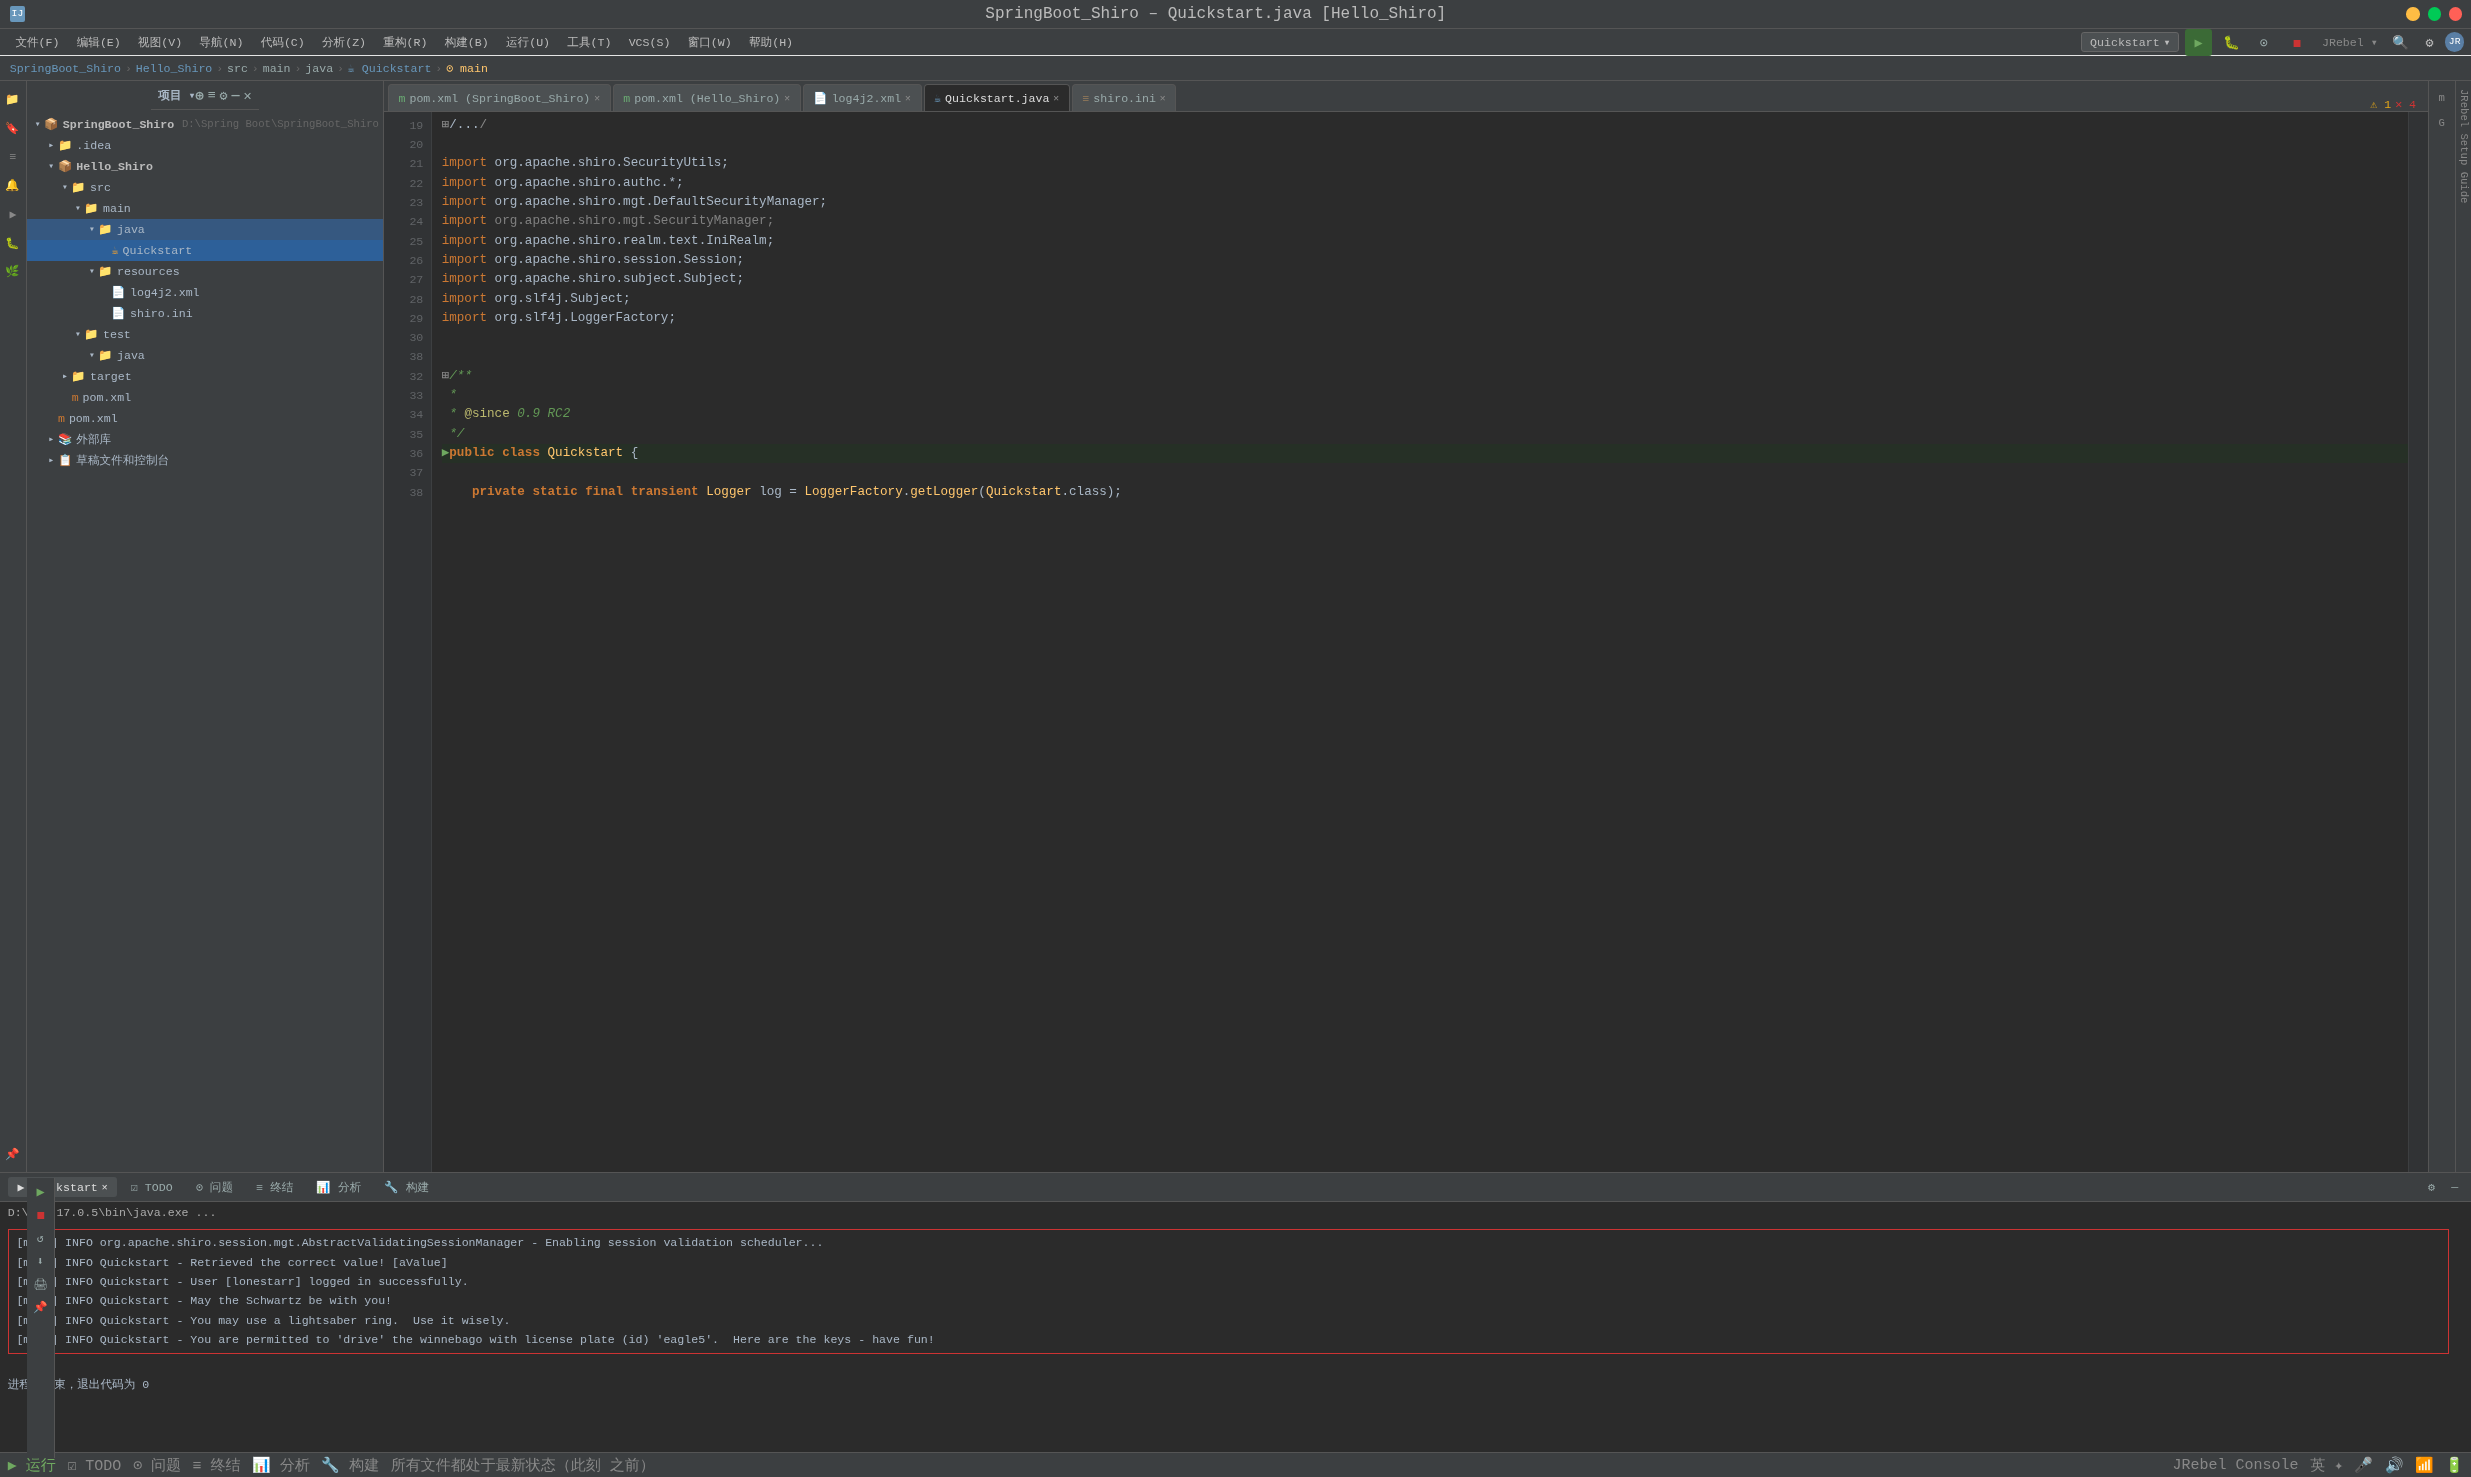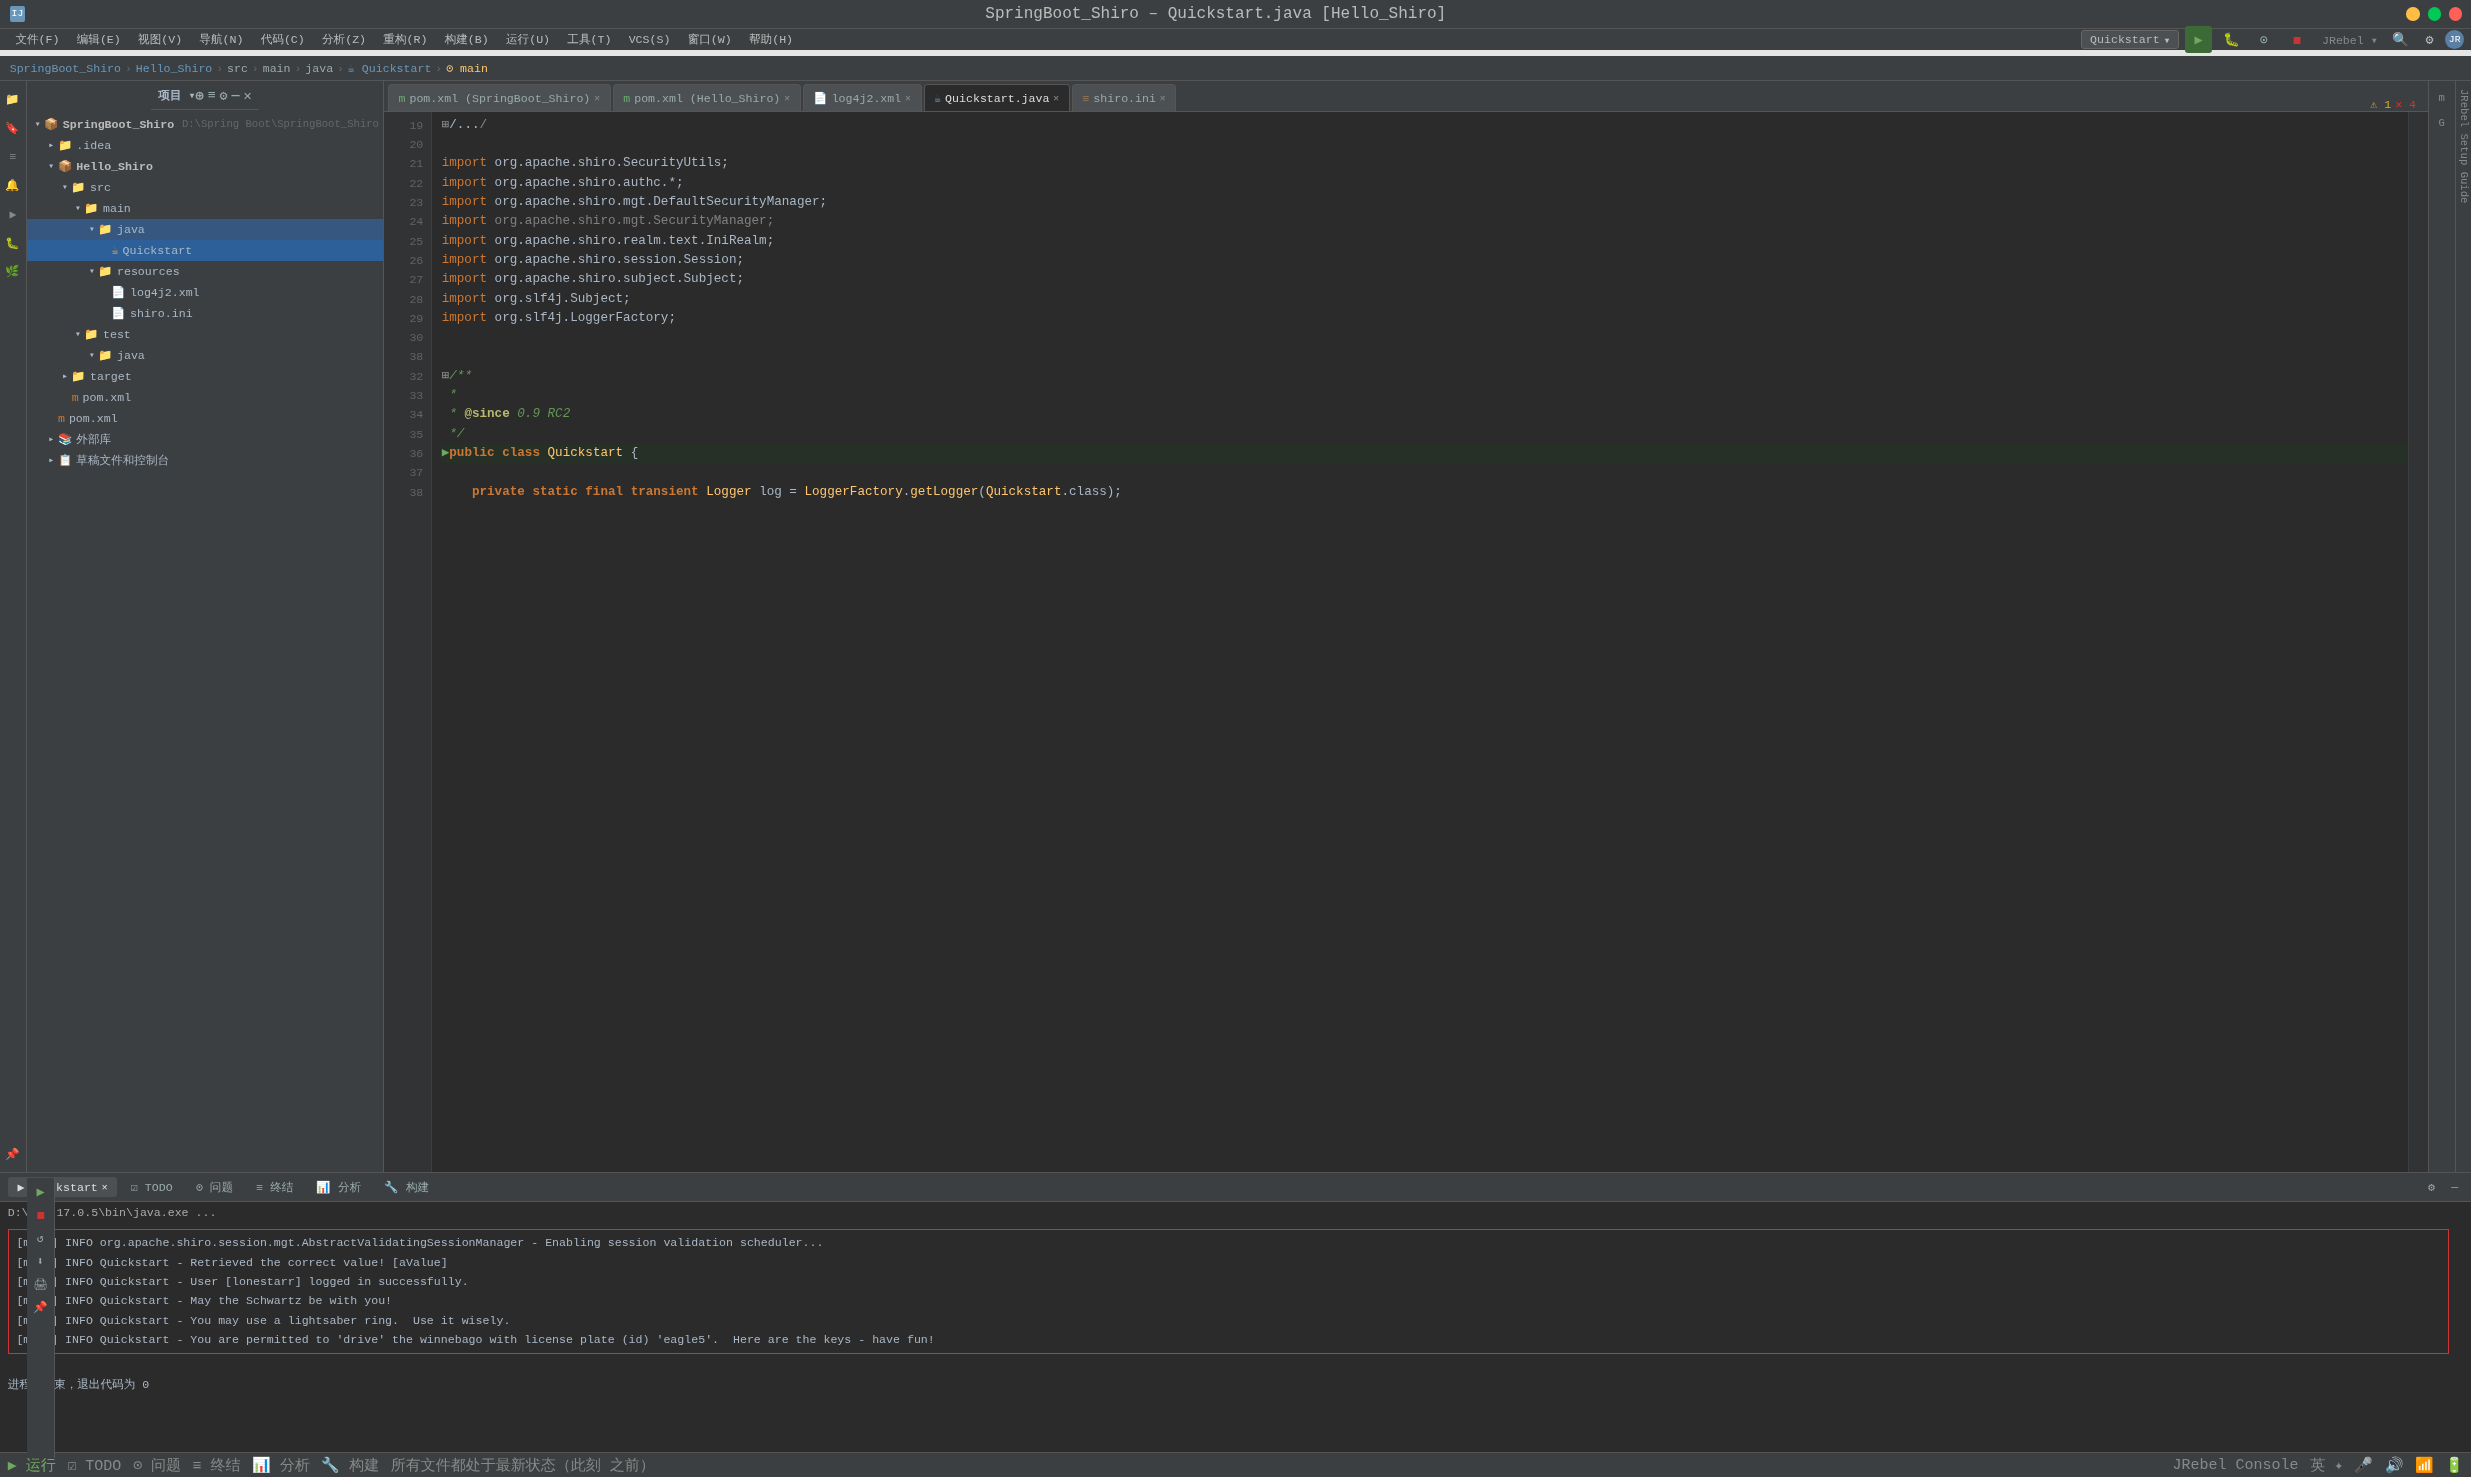--- a/index.html
+++ b/index.html
@@ -34,21 +34,21 @@
     .win-close { background: #ff6057; }
 
     
     .menu-bar {
       height: 27px;
       background: #3c3f41;
       display: flex;
       align-items: center;
       padding: 0 7.7px;
       gap: 1.9px;
-      border-bottom: 6px solid #e5e5e5;
+      border-bottom: 1px solid #e5e5e5;
       font-size: 11.6px;
       color: #bbb;
     }
     .menu-item {
       padding: 2.9px 7.7px;
       cursor: pointer;
       border-radius: 2.9px;
     }
 
     
@@ -198,21 +198,21 @@
       line-height: 19.3px;
       font-size: 12.6px;
     }
     .code-line { display: flex; align-items: baseline; min-height: 19.3px; white-space: pre; }
 
     
     .kw { color: #cc7832; font-weight: bold; }
     .import-kw { color: #cc7832; text-align: right; }
     .class-name { color: #ffc66d; }
     .comment { color: #629755; font-style: italic; }
-    .annotation { color: #bbb86e; font-weight: bold; }
+    .annotation { color: #bbb86e; }
     .method { color: #ffc66d; }
     .plain { color: #a9b7c6; }
     .run-arrow { color: #6fa860; cursor: pointer; }
 
     
     .right-gutter {
       width: 19.3px;
       background: #313335;
       border-left: 1px solid #3d3f41;
     }

